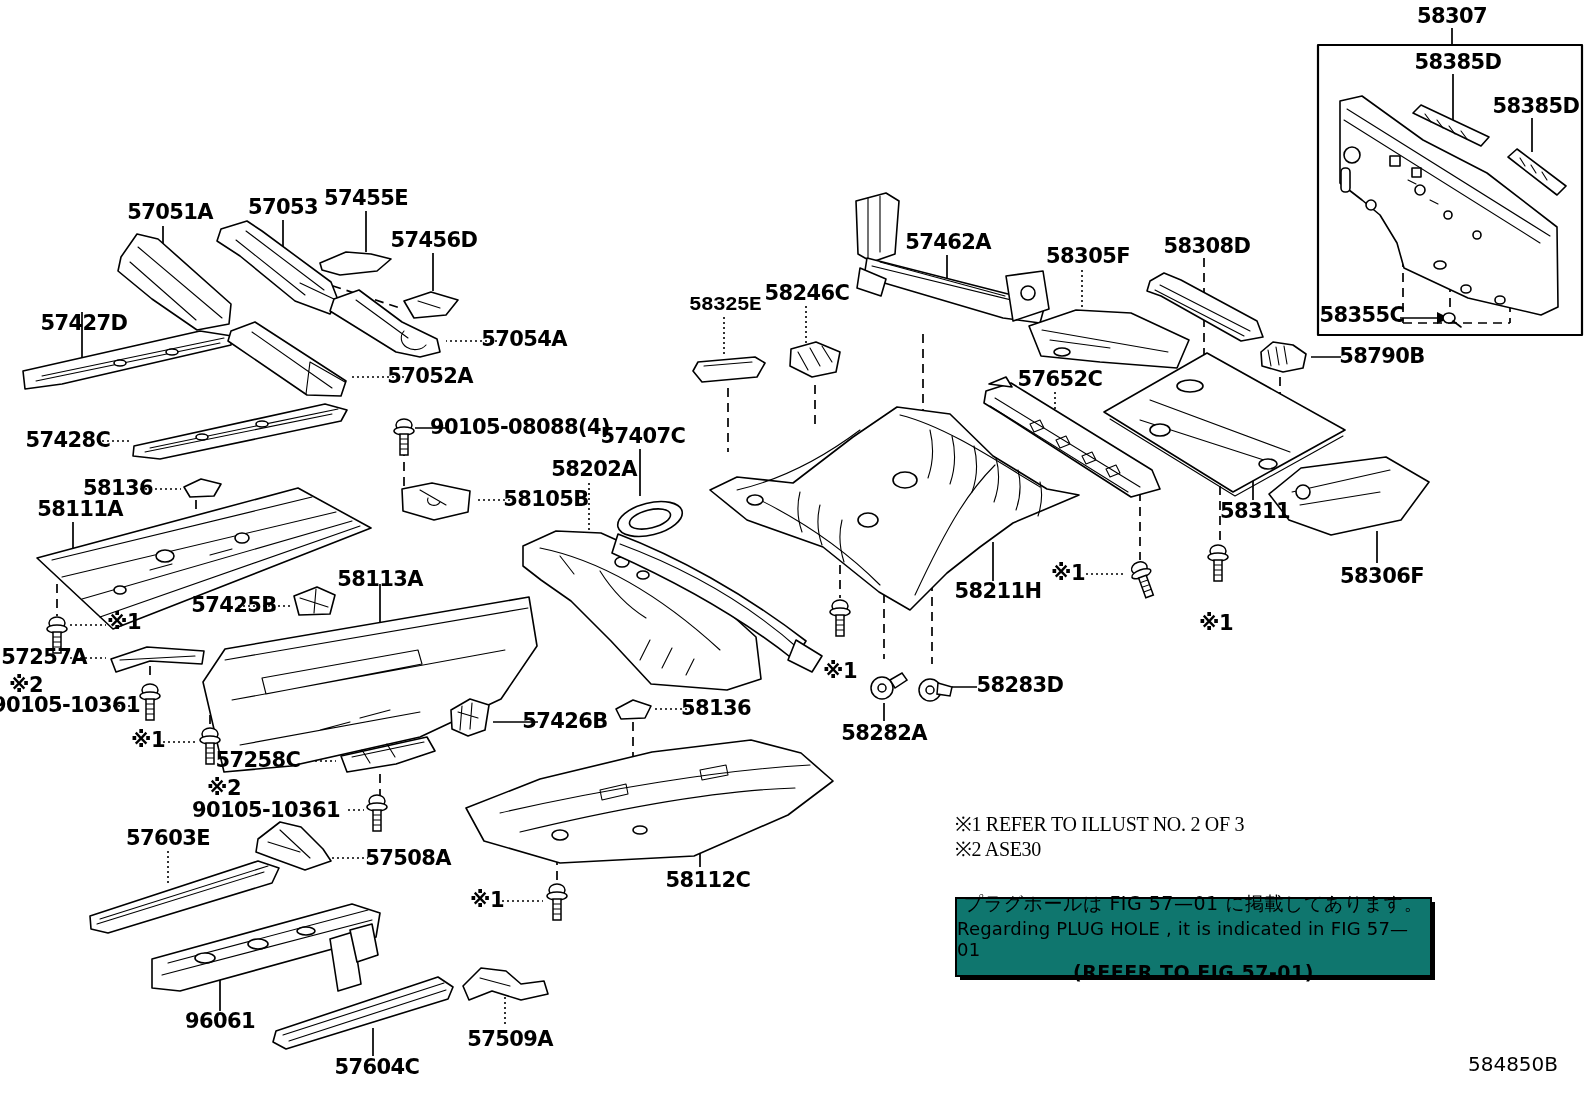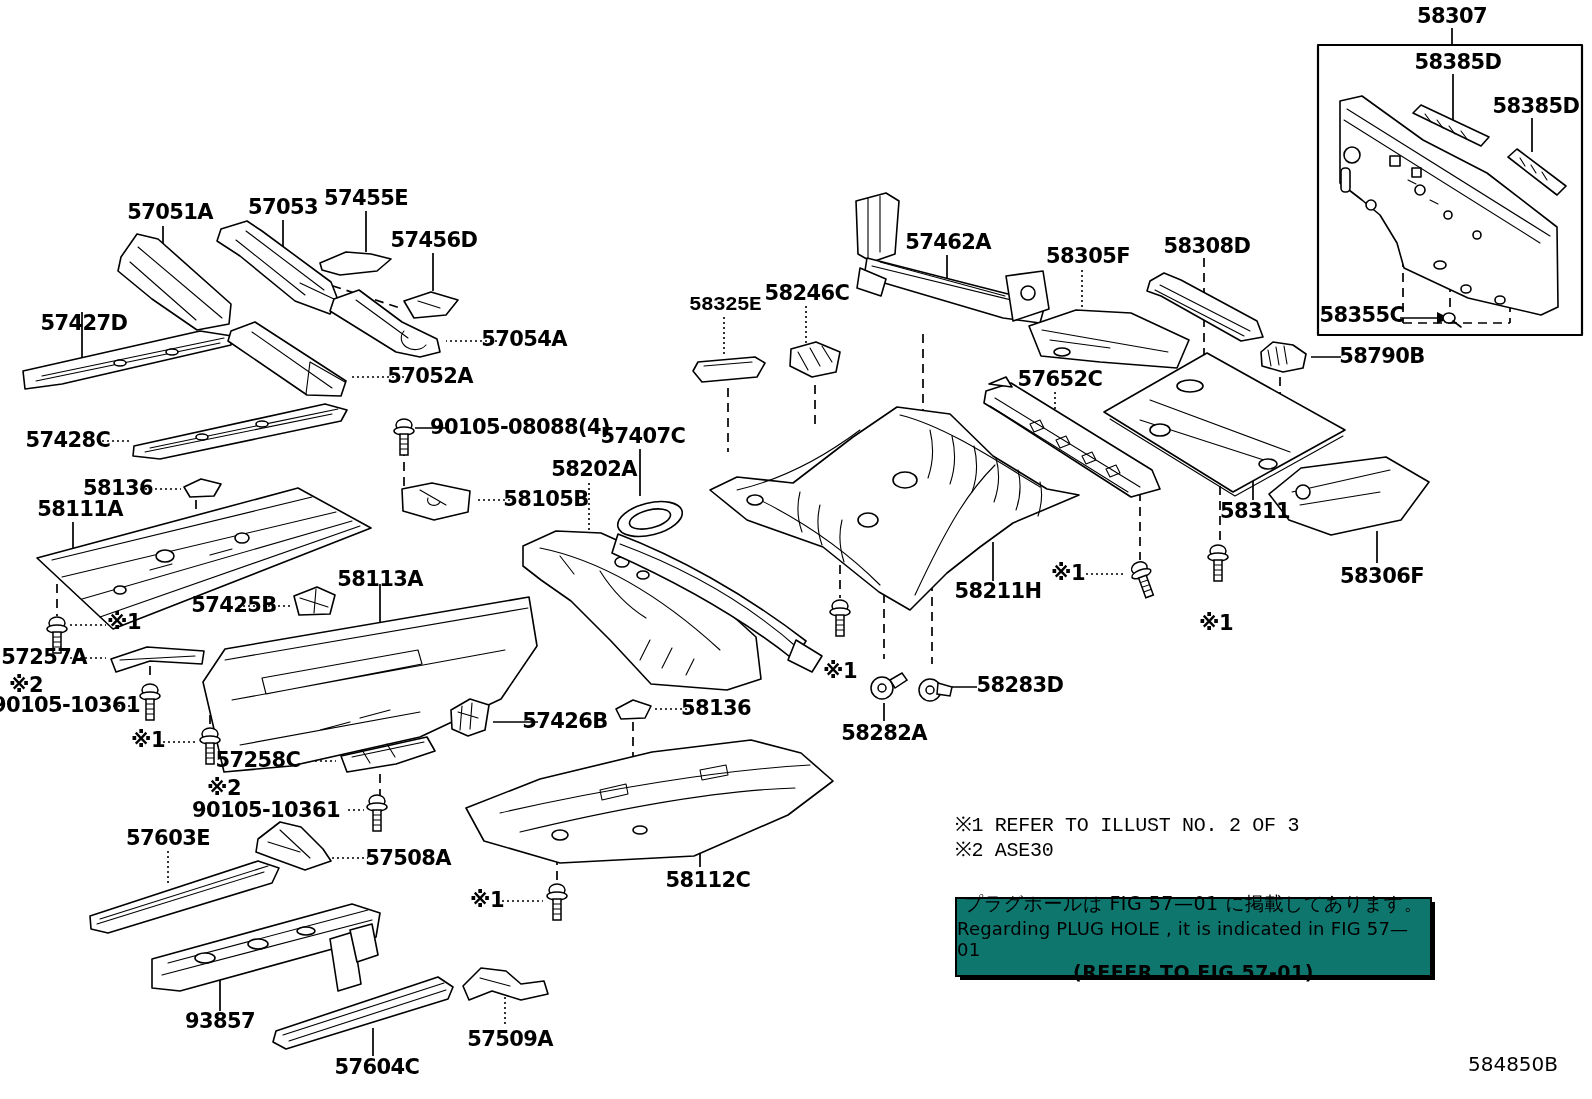--- a/index.html
+++ b/index.html
@@ -7,21 +7,21 @@
   #stage{position:relative;width:1592px;height:1099px;background:#fff;overflow:hidden;}
   #stage svg{position:absolute;left:0;top:0;}
   .lbl{
     position:absolute;transform:translate(-50%,-52%);
     font-family:"DejaVu Sans","Liberation Sans",sans-serif;
     font-weight:bold;font-size:21px;letter-spacing:-0.6px;
     color:#000;white-space:nowrap;line-height:1;
   }
   .footnote{
     position:absolute;transform:translateY(-50%);
-    font-family:Liberation Mono, monospace;
+    font-family:Liberation Serif, serif;
     font-size:20px;color:#000;white-space:nowrap;letter-spacing:-0.3px;
   }
   #note-box{
     position:absolute;left:955px;top:897px;width:473px;height:76px;
     border:2px solid #000;background:#0f766e;
     box-shadow:4px 4px 0 -1px #000;
     display:flex;flex-direction:column;align-items:center;justify-content:center;
     gap:1px;
   }
   #note-box .ja{font-size:19px;letter-spacing:0.5px;font-family:"DejaVu Sans","Liberation Sans",sans-serif;}
@@ -374,21 +374,21 @@
       <div class="lbl" style="left: 565px; top: 722px;">57426B</div>
       <div class="lbl" style="left: 716px; top: 709px;">58136</div>
       <div class="lbl" style="left: 884px; top: 734px;">58282A</div>
       <div class="lbl" style="left: 258px; top: 761px;">57258C</div>
       <div class="lbl" style="left: 224px; top: 789px;">※2</div>
       <div class="lbl" style="left: 266px; top: 811px;">90105-10361</div>
       <div class="lbl" style="left: 168px; top: 839px;">57603E</div>
       <div class="lbl" style="left: 408px; top: 859px;">57508A</div>
       <div class="lbl" style="left: 487px; top: 901px;">※1</div>
       <div class="lbl" style="left: 708px; top: 881px;">58112C</div>
-      <div class="lbl" style="left: 220px; top: 1022px;">93857</div>
+      <div class="lbl" style="left: 220px; top: 1022px;">96061</div>
       <div class="lbl" style="left: 510px; top: 1040px;">57509A</div>
       <div class="lbl" style="left: 377px; top: 1068px;">57604C</div>
     </div>
 
   <div class="footnote" style="left:955px;top:823px">※1 REFER TO ILLUST NO. 2 OF 3</div>
   <div class="footnote" style="left:955px;top:848px">※2 ASE30</div>
 
   <div id="note-box">
     <div class="ja">プラグホールは FIG  57—01 に掲載してあります。</div>
     <div class="en">Regarding  PLUG  HOLE , it is indicated in FIG  57—01</div>

